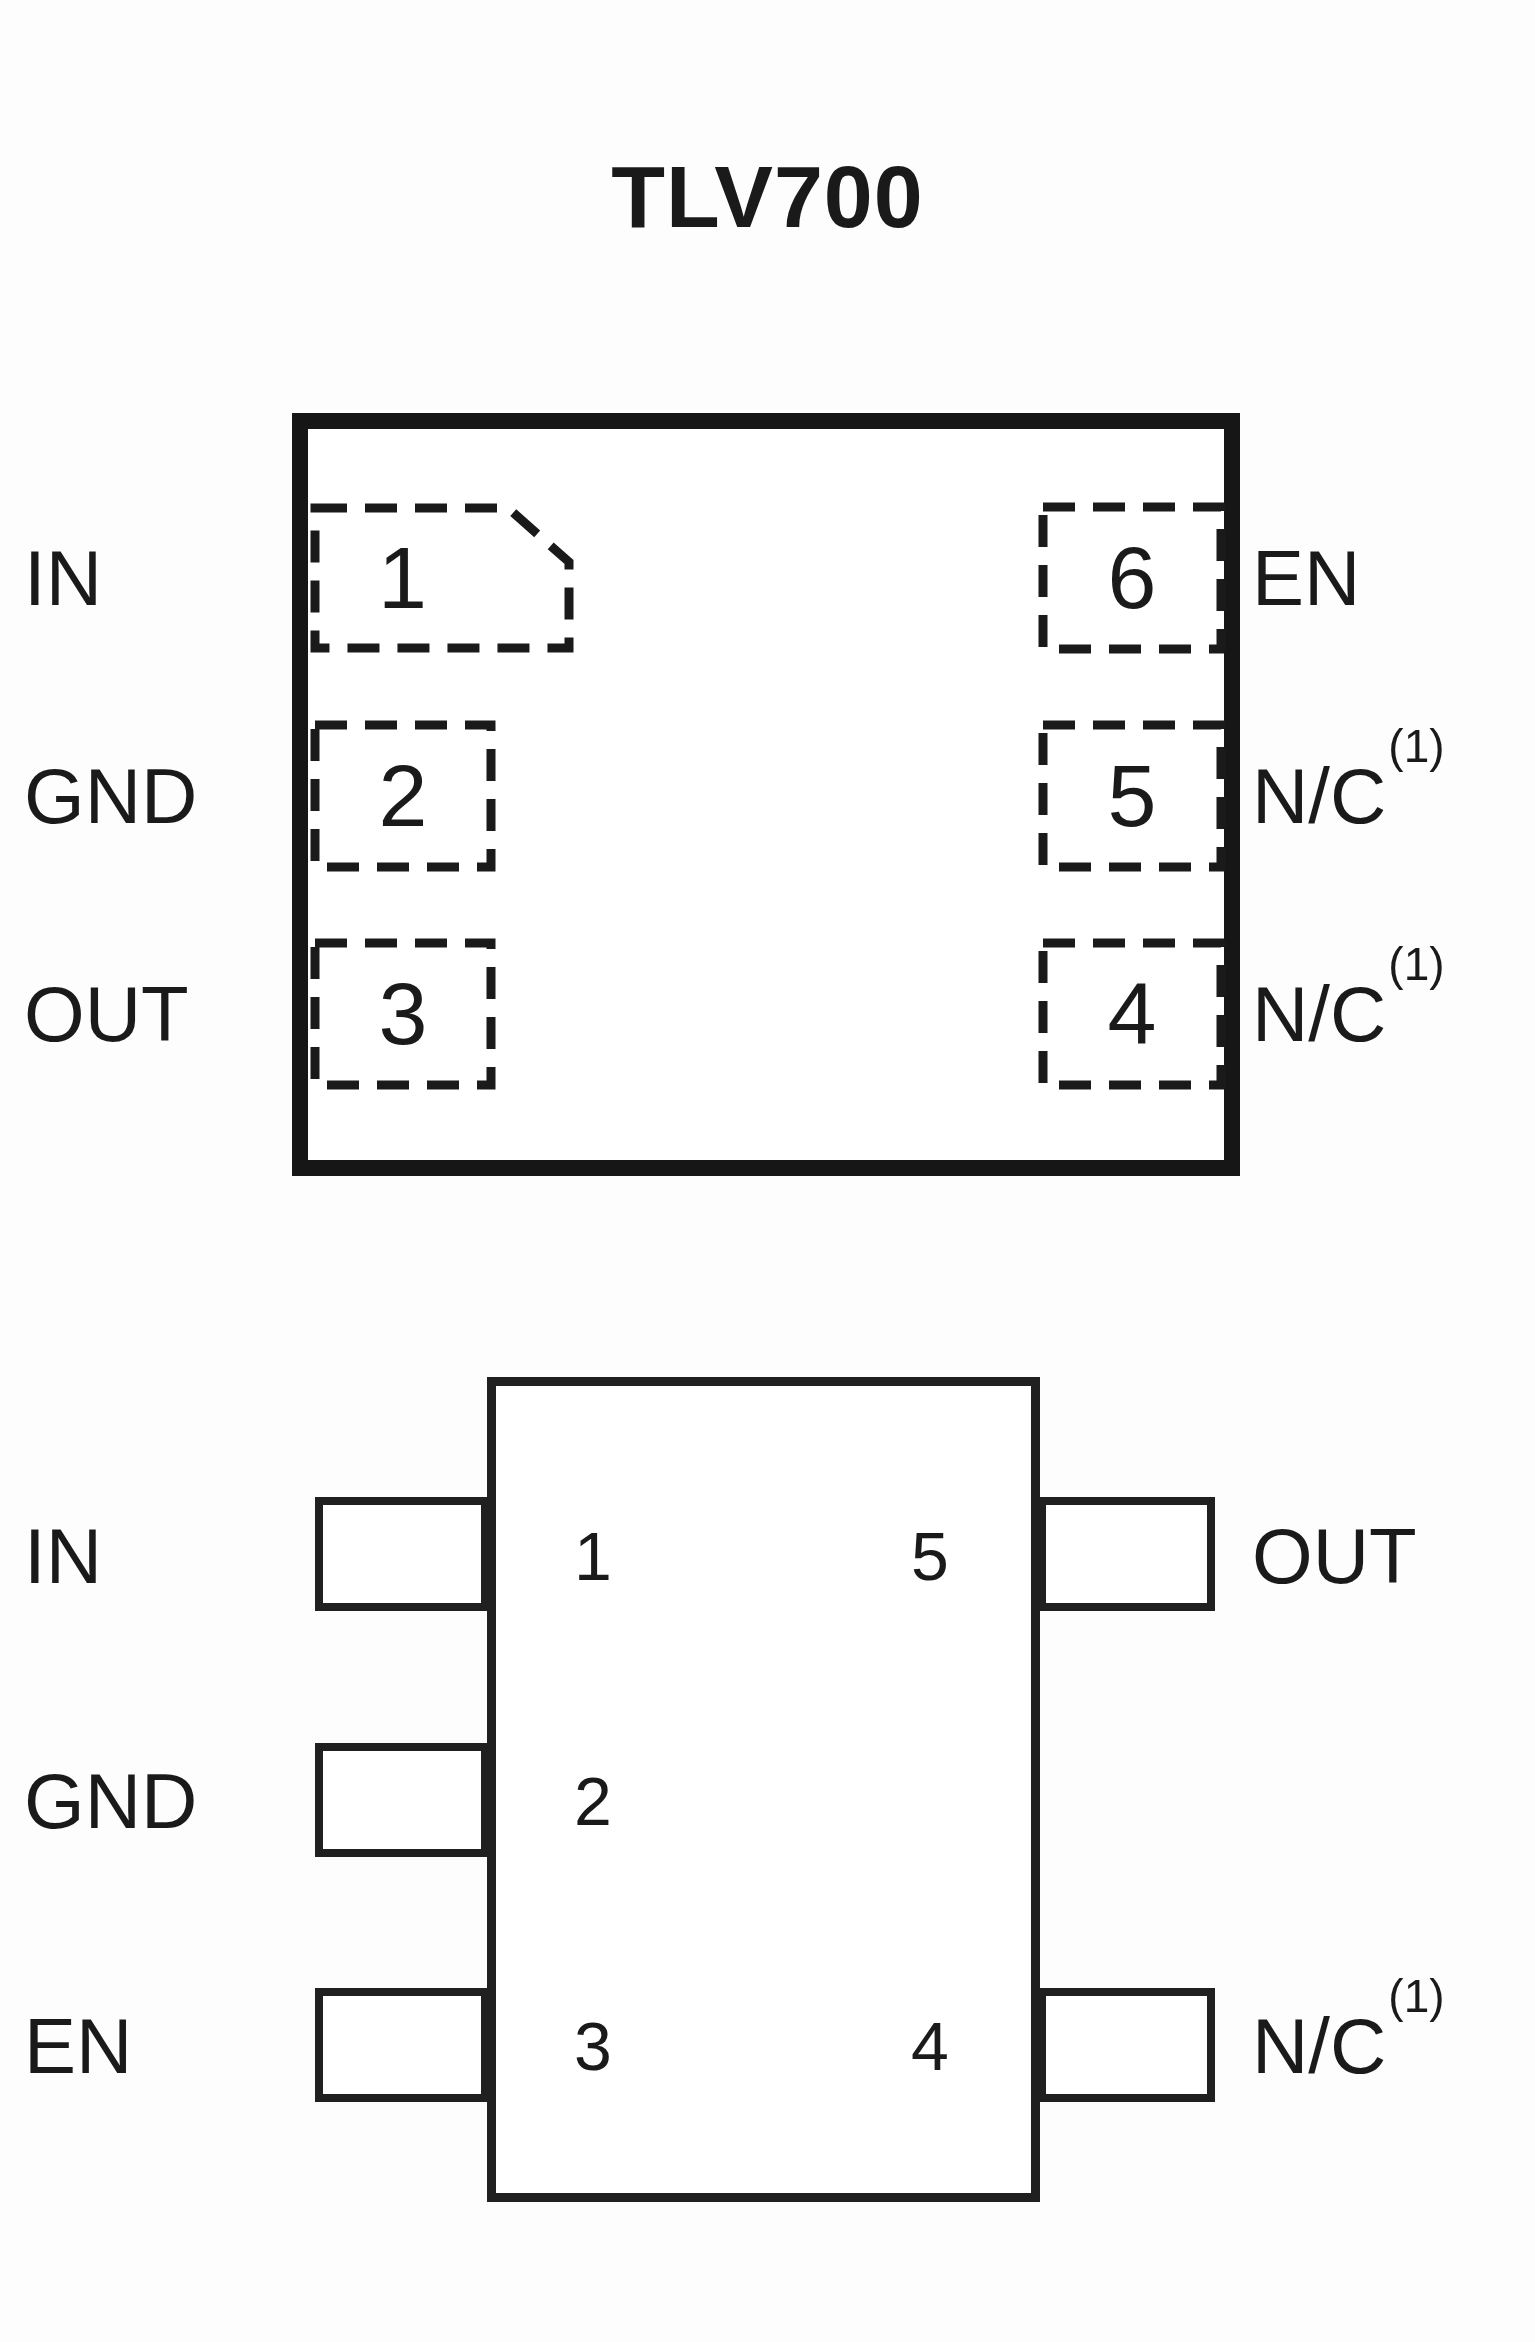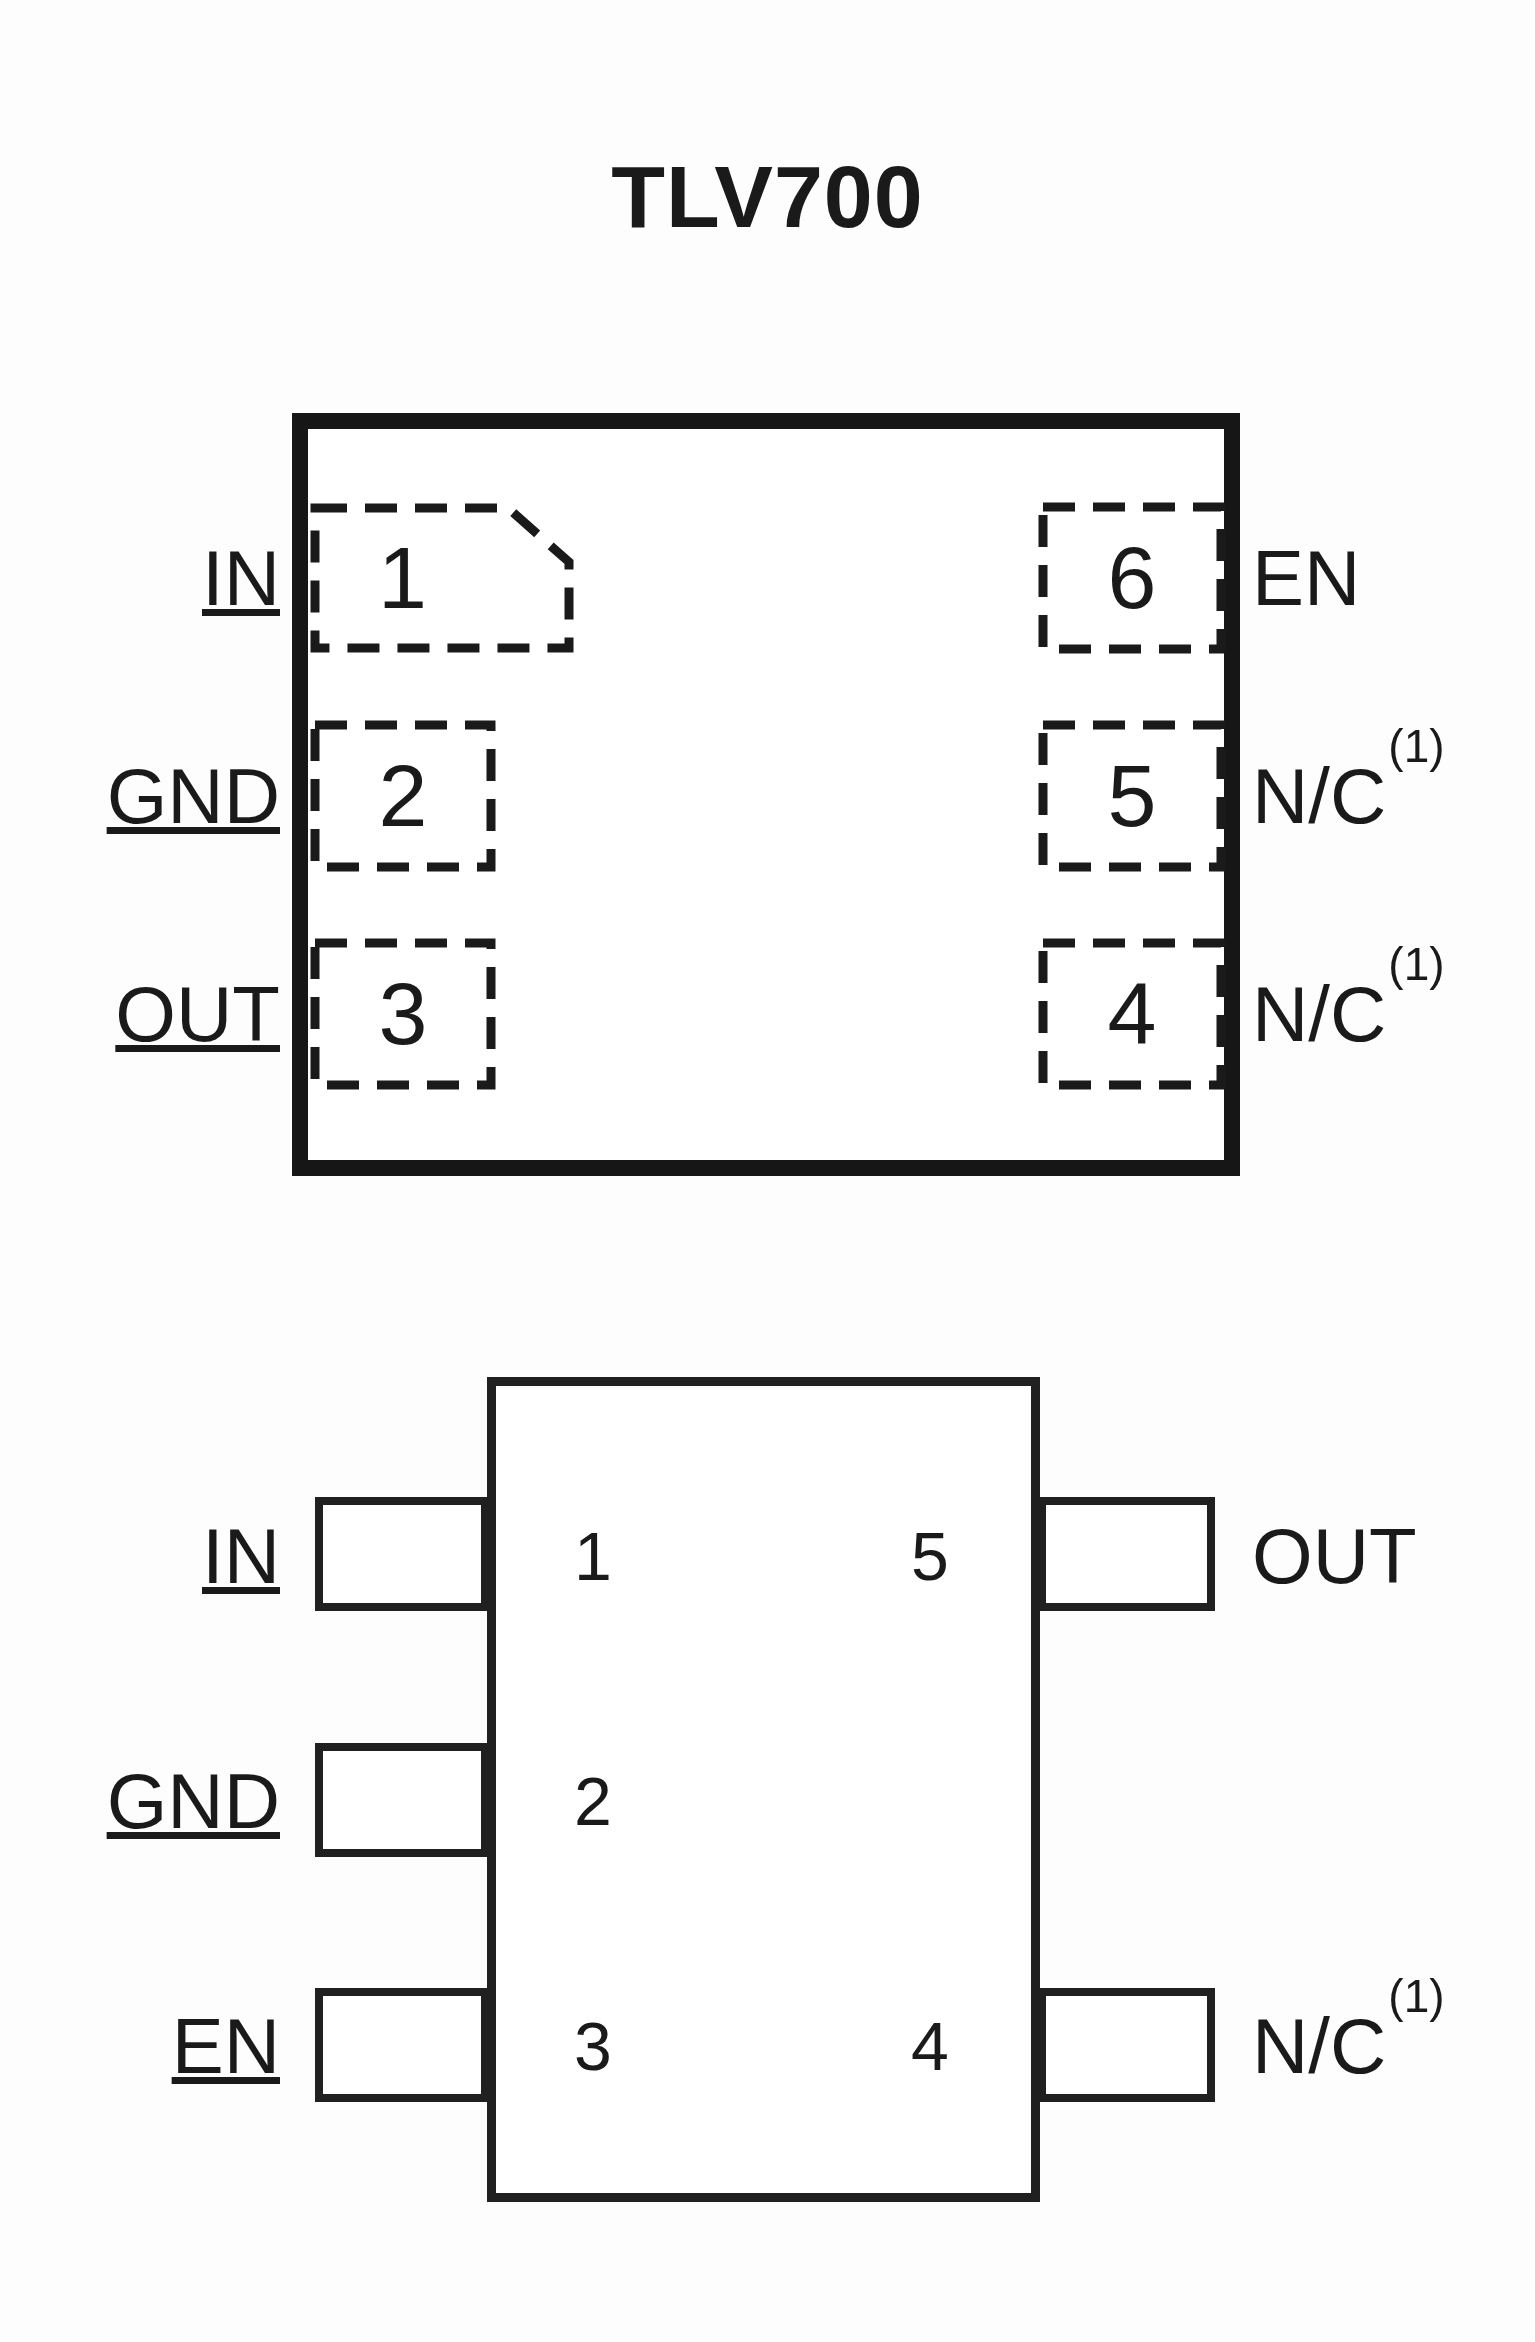--- a/index.html
+++ b/index.html
@@ -51,24 +51,22 @@
     line-height: 1;
   }
   .side-label {
     position: absolute;
     transform: translateY(-50%);
     font-size: 78px;
     line-height: 1;
     white-space: nowrap;
   }
   .lbl-left {
-    left: 40px;
+    left: 24px;
     width: 240px;
-    text-align: right;
-    text-decoration: underline;
   }
   sup.fn {
     font-size: 46px;
     position: relative;
     top: -34px;
     margin-left: 2px;
   }
   .tab {
     position: absolute;
     border: 8px solid #202020;

